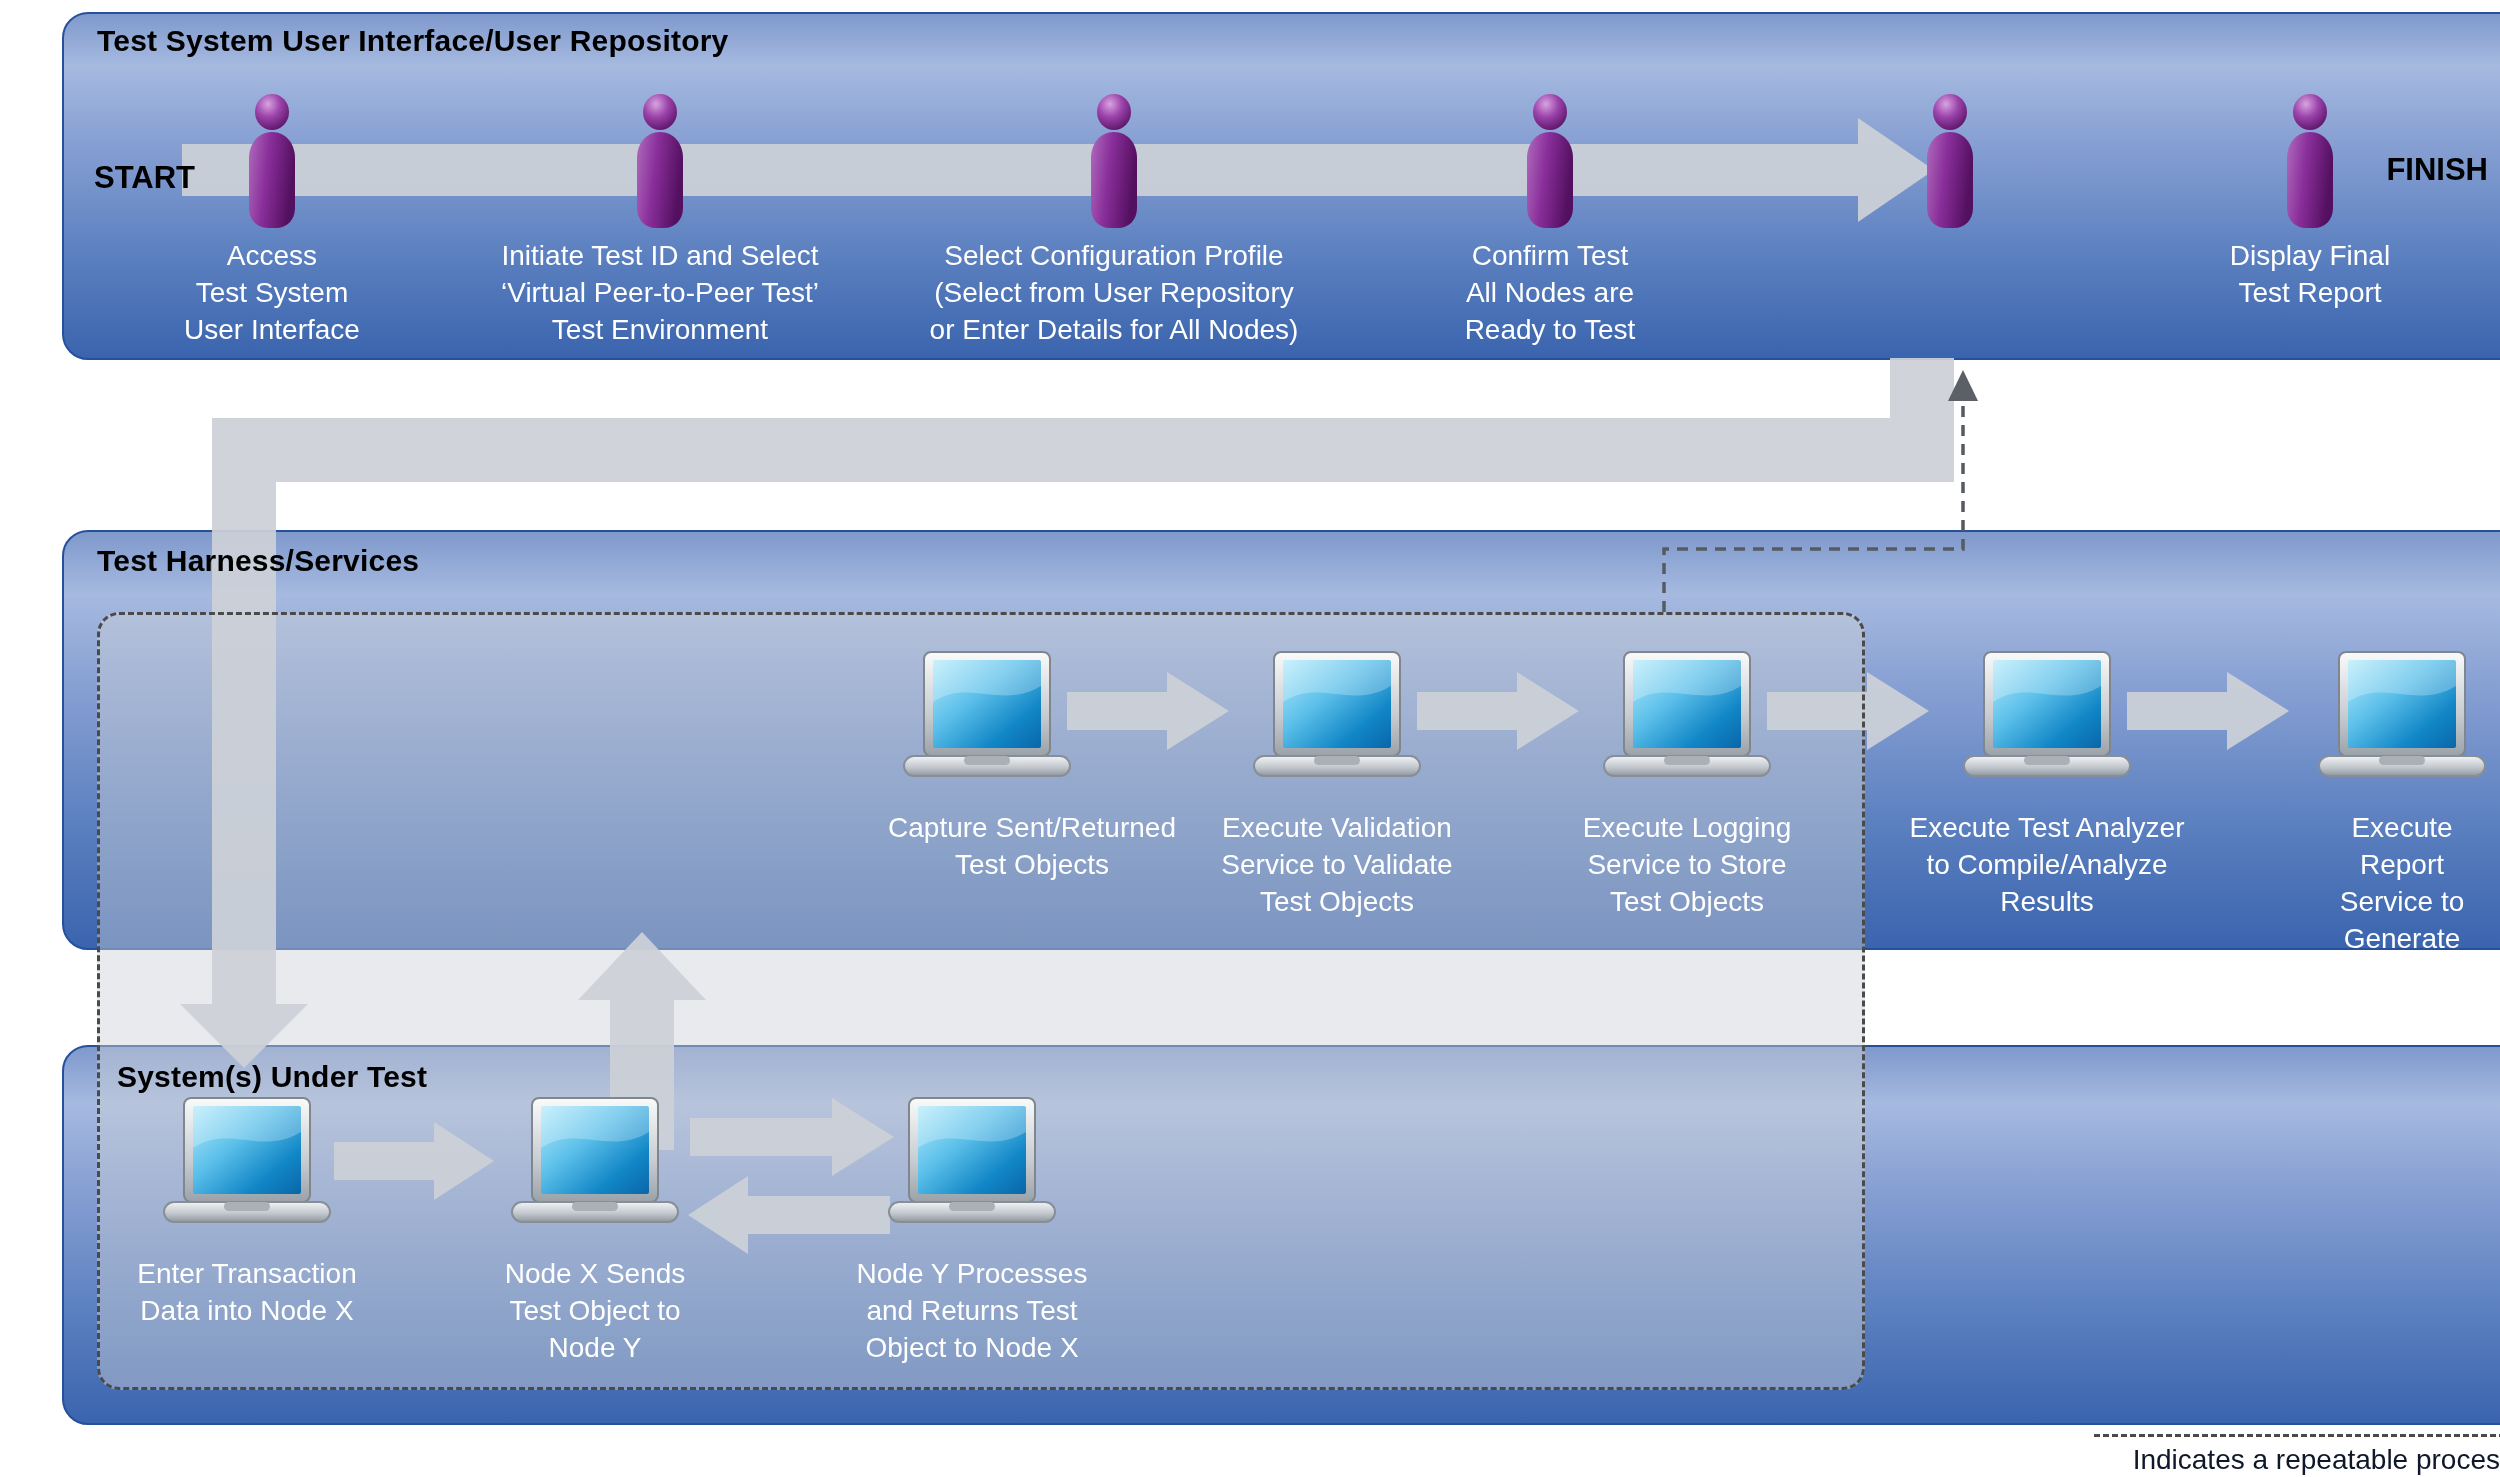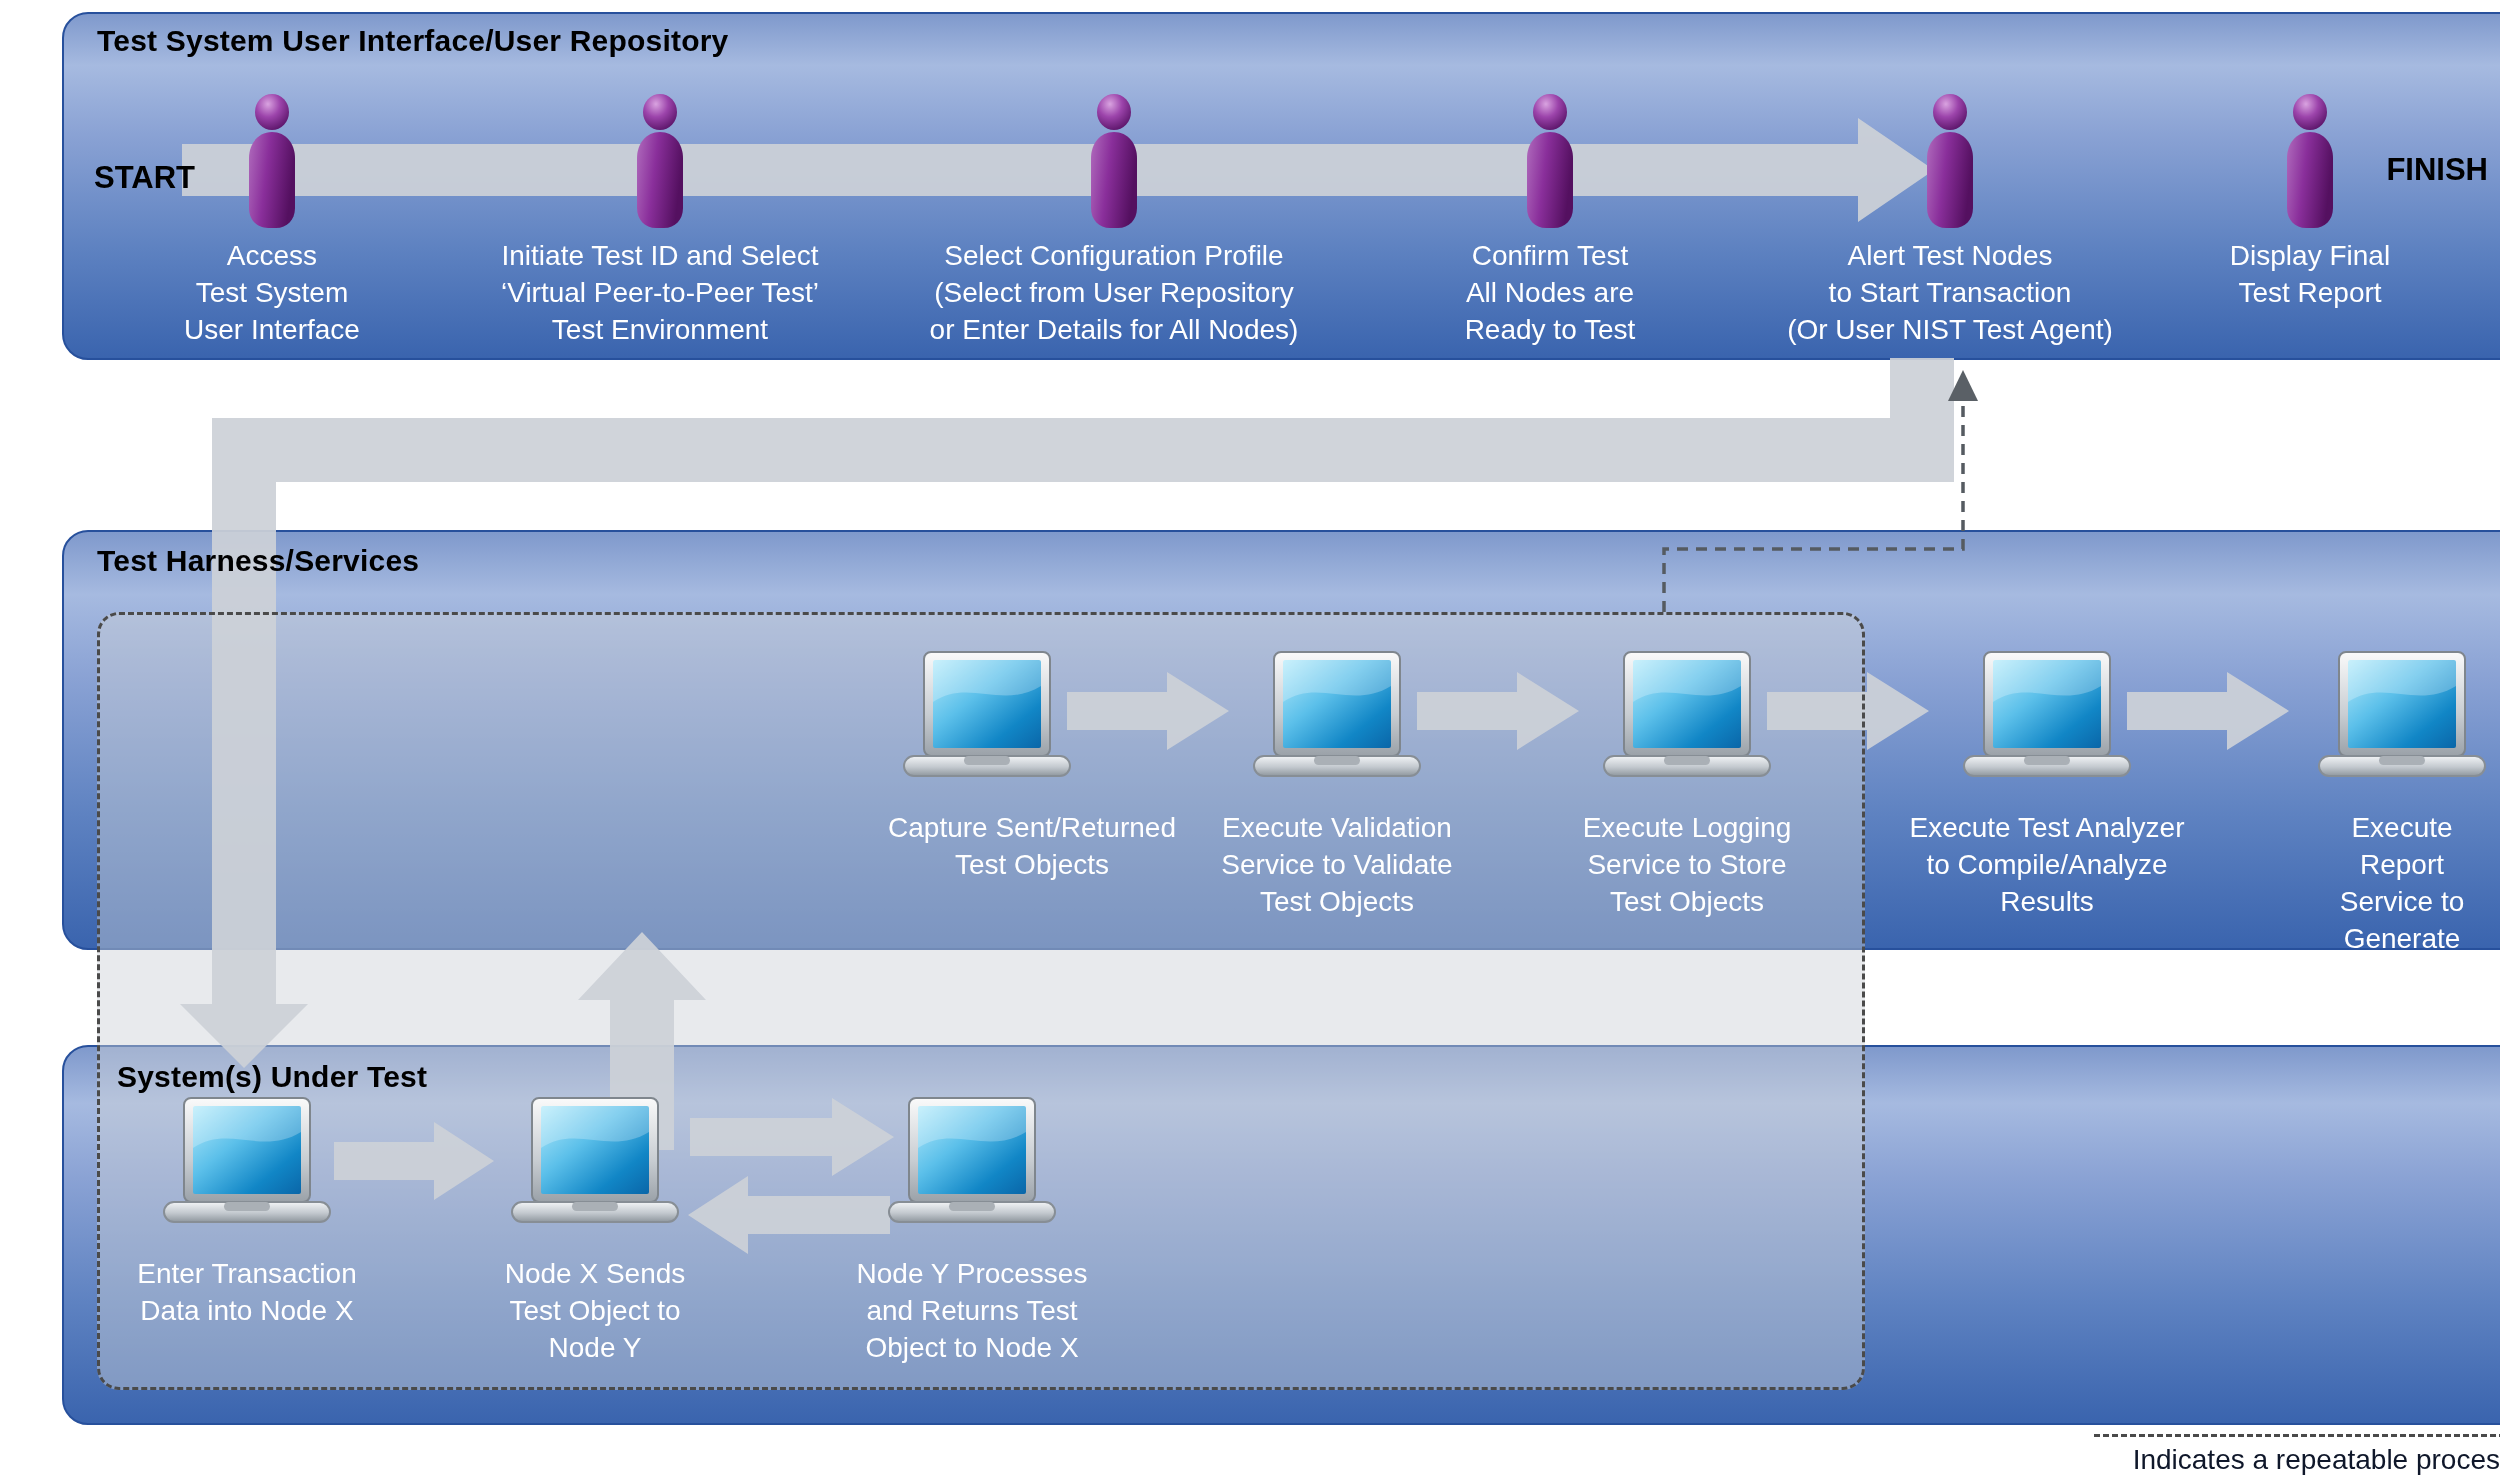--- a/index.html
+++ b/index.html
@@ -157,23 +157,20 @@
 Test Environment</div>
   <div class="step-label" style="left:230px;top:238px">Access
 Test System
 User Interface</div>
   <div class="step-label" style="left:1072px;top:238px">Select Configuration Profile
 (Select from User Repository
 or Enter Details for All Nodes)</div>
   <div class="step-label" style="left:1508px;top:238px">Confirm Test
 All Nodes are
 Ready to Test</div>
-  <div class="step-label" style="left:1908px;top:238px">Alert Test Nodes
-to Start Transaction
-(Or User NIST Test Agent)</div>
   <div class="step-label" style="left:2268px;top:238px">Display Final
 Test Report</div>
 
   <svg class="icon" style="left:860px;top:650px" width="170" height="140" viewBox="0 0 170 140">
       <use href="#laptop-shape"></use>
     </svg>
   <svg class="icon" style="left:1210px;top:650px" width="170" height="140" viewBox="0 0 170 140">
       <use href="#laptop-shape"></use>
     </svg>
   <svg class="icon" style="left:1560px;top:650px" width="170" height="140" viewBox="0 0 170 140">

